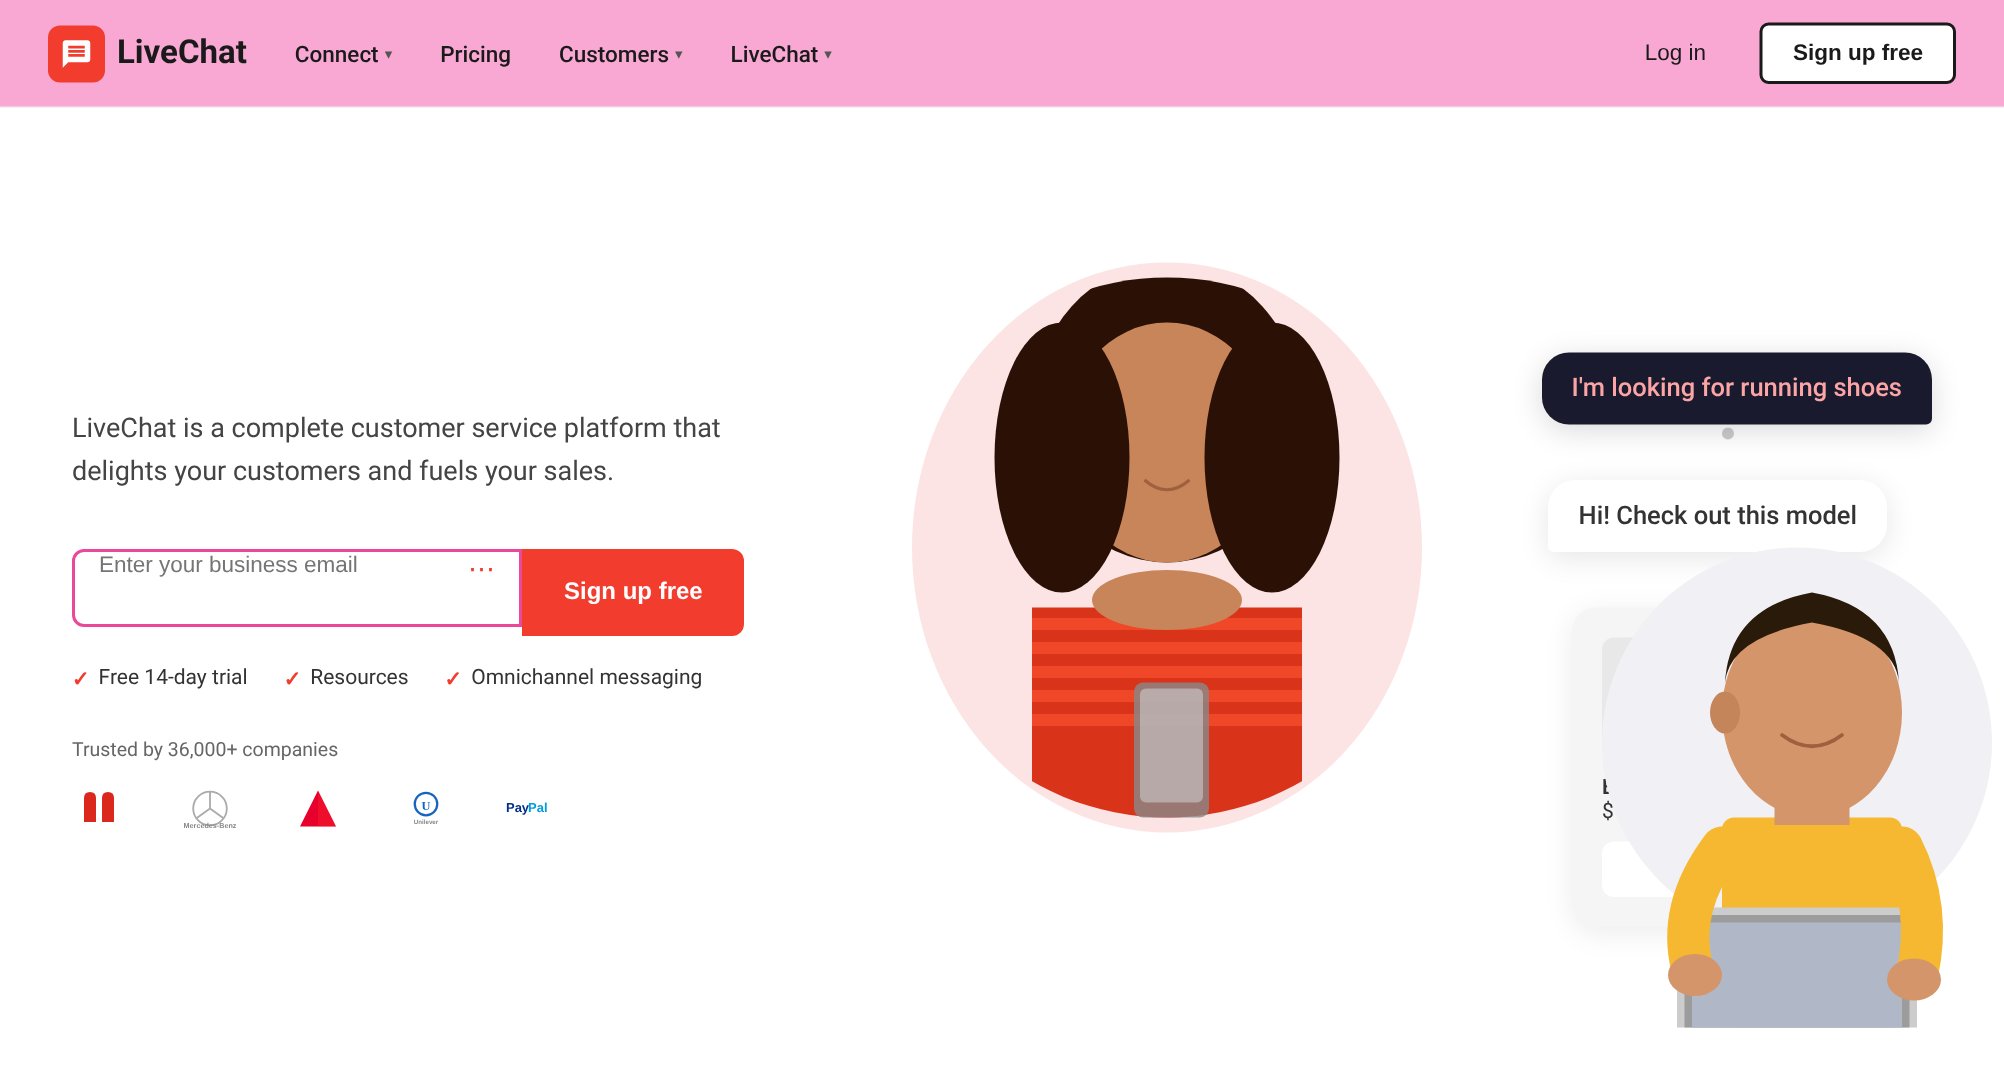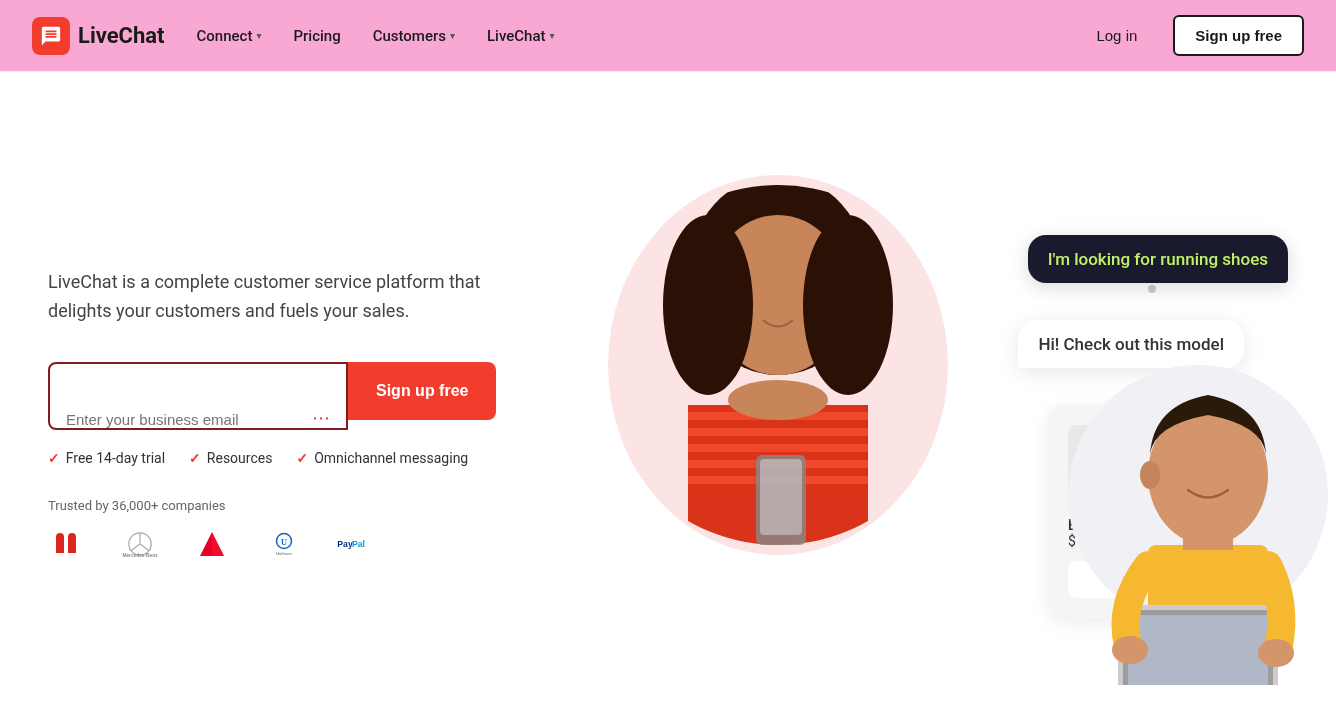--- a/index.html
+++ b/index.html
@@ -51,23 +51,23 @@
     }
     .underline-yellow::after {
       content: ''; position: absolute; left: 0; bottom: -4px;
       width: 100%; height: 5px; background: #f5c518; border-radius: 2px;
     }
     .hero-subtitle {
       font-size: 18px; color: #444; line-height: 1.6; margin-bottom: 36px; max-width: 500px;
     }
     .email-form { display: flex; gap: 0; margin-bottom: 20px; }
     .email-input-wrap {
-      display: flex; align-items: flex-end;
-      border: 2px solid #7f1d1d; border-radius: 8px 0 0 8px; padding: 0 16px;
-      background: #fff; width: 300px; height: 68px;
+      display: flex; align-items: flex-start;
+      border: 2px solid #ec4899; border-radius: 8px 0 0 8px; padding: 0 16px;
+      background: #fff; width: 300px; height: 52px;
     }
     .email-input {
       border: none; outline: none; font-size: 15px; color: #999; width: 100%;
       background: transparent;
     }
     .email-icon { color: #f23c2e; font-size: 18px; margin-left: 8px; }
     .signup-cta {
       background: #f23c2e; color: white; font-size: 16px; font-weight: 700;
       border: none; border-radius: 0 8px 8px 0; padding: 0 28px; height: 58px;
       cursor: pointer; white-space: nowrap;
@@ -100,26 +100,26 @@
     
     .chat-bubble-1 {
       position: absolute; right: 20px; top: 30px;
       background: #1a1a2e; color: white; border-radius: 18px 18px 4px 18px;
       padding: 14px 20px; font-size: 17px; font-weight: 500;
       display: flex; align-items: center; gap: 8px;
       box-shadow: 0 4px 20px rgba(0,0,0,0.15);
     }
     .chat-bubble-2 {
       position: absolute; right: 0; top: 110px;
-      background: #1a1a2e; color: #bef264; border-radius: 18px 18px 4px 18px;
+      background: #1a1a2e; color: #fca5a5; border-radius: 18px 18px 4px 18px;
       padding: 14px 20px; font-size: 17px; font-weight: 500;
       box-shadow: 0 4px 20px rgba(0,0,0,0.15);
     }
     .chat-bubble-3 {
-      position: absolute; right: 44px; top: 195px;
+      position: absolute; right: 30px; top: 195px;
       background: white; color: #333; border-radius: 18px 18px 18px 4px;
       padding: 14px 20px; font-size: 17px; font-weight: 500;
       box-shadow: 0 4px 20px rgba(0,0,0,0.10);
     }
 
     
     .product-card {
       position: absolute; right: 20px; top: 280px;
       background: #f5f5f5; border-radius: 16px; padding: 20px;
       width: 220px; box-shadow: 0 4px 20px rgba(0,0,0,0.08);

